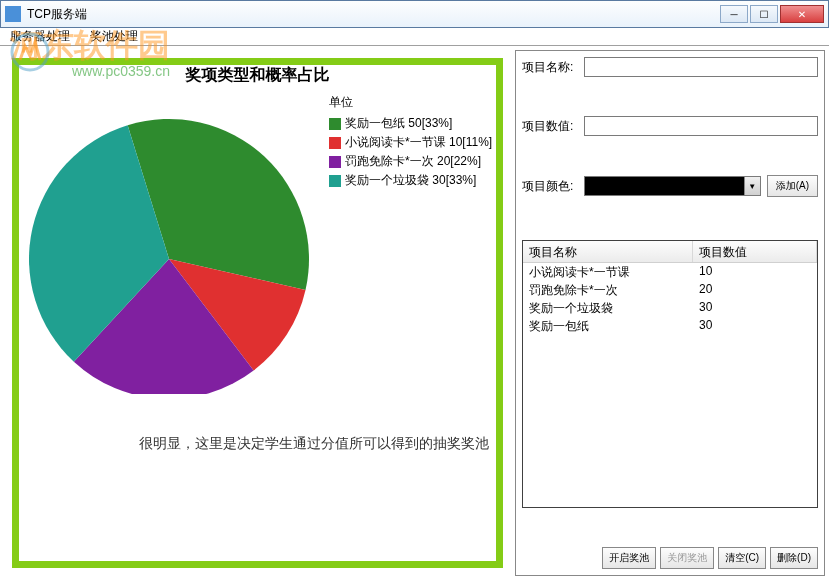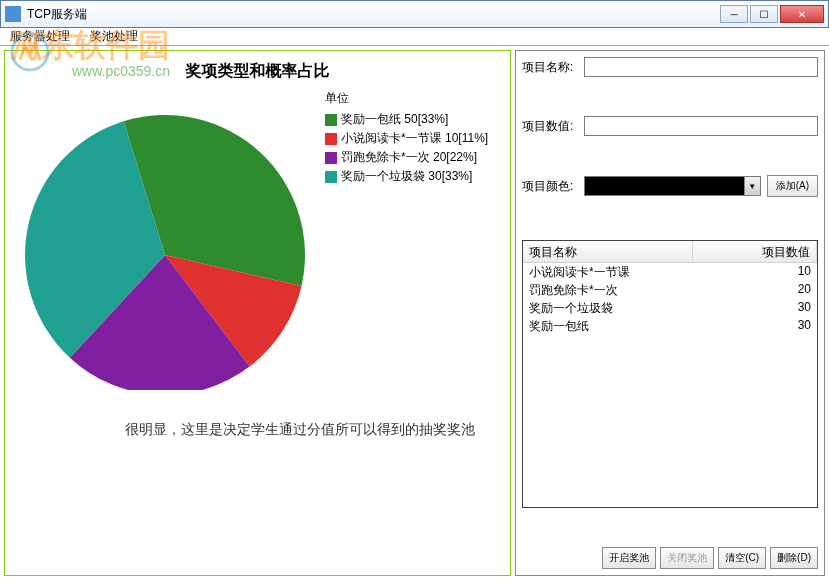--- a/index.html
+++ b/index.html
@@ -14,21 +14,21 @@
     
     .menubar { height: 18px; border-bottom: 1px solid #a0a0a0; display: flex; align-items: center; padding: 0 6px; gap: 12px; font-size: 12px; }
     .menu-item { cursor: pointer; padding: 2px 4px; }
     
     .watermark { position: absolute; top: 24px; left: 10px; pointer-events: none; z-index: 100; text-align: right; }
     .watermark-text1 { font-size: 32px; font-weight: bold; color: rgba(255,150,30,0.5); font-family: "SimHei"; }
     .watermark-text2 { font-size: 14px; color: rgba(50,160,50,0.6); margin-left: 60px; margin-top: -5px; }
     .watermark-icon { position: absolute; top: 8px; left: -5px; width: 50px; height: 40px; }
     
     .content { display: flex; height: calc(100% - 50px); }
-    .left-panel { flex: 1; padding: 10px; border: 1px solid #84cc16; margin: 4px; position: relative; }
+    .left-panel { flex: 1; border: 7px solid #84cc16; margin: 12px; position: relative; }
     .right-panel { width: 310px; padding: 6px; border: 1px solid #888; margin: 4px 4px 4px 0; display: flex; flex-direction: column; gap: 33px; }
     
     .chart-title { font-size: 16px; font-weight: bold; text-align: center; margin-bottom: 8px; }
     .chart-area { display: flex; align-items: flex-start; }
     .pie-container { width: 300px; height: 300px; position: relative; }
     .legend { margin-left: 10px; font-size: 12px; }
     .legend-title { margin-bottom: 4px; }
     .legend-item { display: flex; align-items: center; margin-bottom: 2px; }
     .legend-swatch { width: 12px; height: 12px; margin-right: 4px; }
     
@@ -39,21 +39,21 @@
     .form-input { flex: 1; height: 20px; border: 1px solid #7a7a7a; padding: 0 4px; font-size: 12px; }
     .color-select { flex: 1; height: 20px; border: 1px solid #7a7a7a; background: #000; padding: 0; position: relative; }
     .color-dropdown-arrow { position: absolute; right: 0; top: 0; width: 16px; height: 100%; background: linear-gradient(#f0f0f0,#d0d0d0); border-left: 1px solid #888; display: flex; align-items: center; justify-content: center; font-size: 8px; }
     .btn { height: 22px; padding: 0 8px; border: 1px solid #888; background: linear-gradient(#fdfdfd,#e6e6e6); font-size: 10px; cursor: pointer; margin-left: 6px; }
     .btn:disabled { color: #999; }
     
     .list-container { flex: 1; border: 1px solid #404040; margin-top: 4px; background: #fff; display: flex; flex-direction: column; overflow: hidden; }
     .list-header { display: flex; background: linear-gradient(#fdfdfd,#ebebeb); border-bottom: 1px solid #d0d0d0; height: 22px; }
     .list-header-cell { padding: 3px 6px; font-size: 12px; border-right: 1px solid #d8d8d8; }
     .col-name { width: 170px; }
-    .col-value { flex: 1; text-align: right; }
+    .col-value { flex: 1; }
     .list-body { flex: 1; overflow-y: auto; }
     .list-row { display: flex; height: 18px; }
     .list-cell { padding: 1px 6px; font-size: 12px; }
     
     .bottom-buttons { display: flex; justify-content: flex-end; gap: 4px; margin-top: 6px; }
     .bottom-buttons .btn { margin-left: 0; padding: 0 6px; }
   </style>
 </head>
 <body>
 

